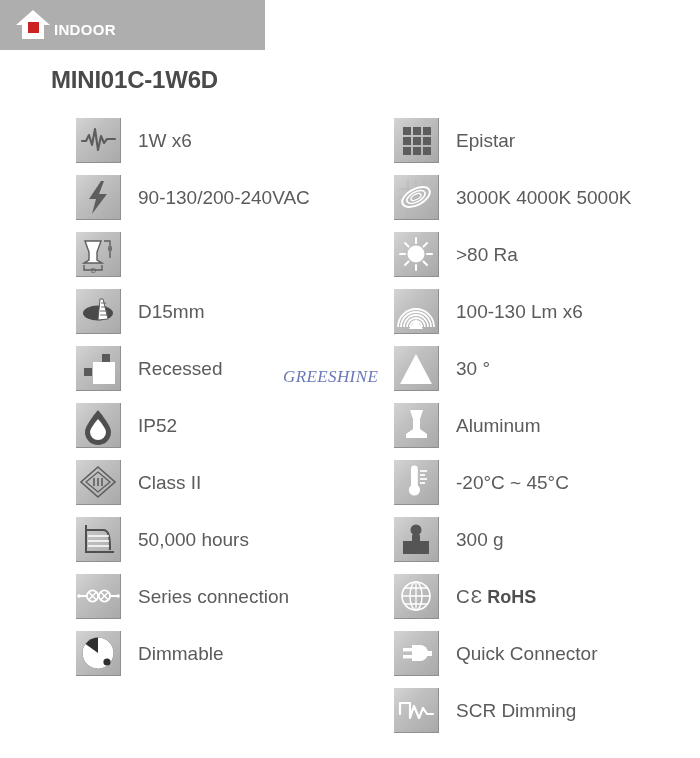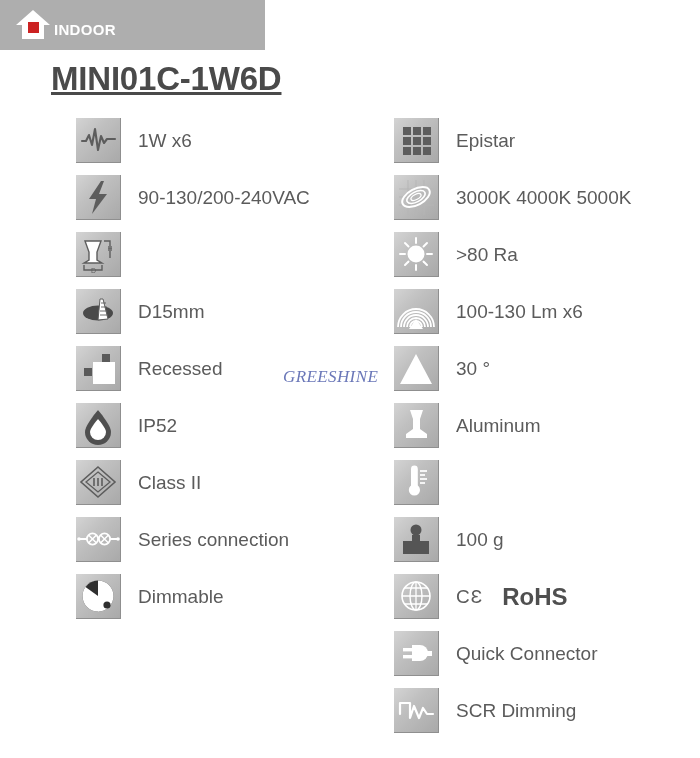--- a/index.html
+++ b/index.html
@@ -39,27 +39,26 @@
     letter-spacing: 0.3px;
     margin-left: 2px;
     margin-top: 9px;
     font-family: "Liberation Sans", sans-serif;
   }
 
   
   .product-title {
     position: absolute;
     left: 51px;
-    top: 60px;
-    font-size: 33px;
+    top: 66px;
+    font-size: 24px;
     font-weight: bold;
     color: #4a4a4a;
     letter-spacing: -0.2px;
     white-space: nowrap;
-    text-decoration: underline;
   }
 
   
   .watermark {
     position: absolute;
     left: 283px;
     top: 367px;
     font-family: "Liberation Serif", serif;
     font-style: italic;
     font-size: 17px;
@@ -113,29 +112,29 @@
   .spec-label {
     margin-left: 17px;
     font-size: 19px;
     color: #5b5b5b;
     white-space: nowrap;
     line-height: 1;
   }
   .spec-label.cert {
     display: flex;
     align-items: center;
-    gap: 19px;
+    gap: 4px;
   }
   .cert-ce {
     font-size: 19px;
     color: #5b5b5b;
     letter-spacing: 1px;
   }
   .cert-rohs {
-    font-size: 24px;
+    font-size: 18px;
     font-weight: bold;
     color: #4f4f4f;
   }
 </style>
 </head>
 <body>
 
 <div class="header-bar">
   <svg class="house-icon" viewBox="0 0 38 34">
     <polygon points="19,2 36,17 30,17 30,31 8,31 8,17 2,17" fill="#ffffff"></polygon>
@@ -219,20 +218,30 @@
         <svg viewBox="0 0 45 45">
           <polygon points="22,7 39,22 22,37 5,22" fill="none" stroke="#5d5d5d" stroke-width="1.6"></polygon>
           <polygon points="22,12 34,22 22,32 10,22" fill="none" stroke="#5d5d5d" stroke-width="1.3"></polygon>
           <path d="M18,18 L18,26 M22,18 L22,26 M26,18 L26,26" stroke="#5d5d5d" stroke-width="1.6"></path>
         </svg>
       </div>
       <div class="spec-label">Class II</div>
     </div>
 
 
+    <div class="spec-row">
+      <div class="icon-tile">
+        <svg viewBox="0 0 45 45">
+          <polyline points="10,8 10,35 38,35" fill="none" stroke="#4f4f4f" stroke-width="2"></polyline>
+          <path d="M11,13 L27,13 C33,13 34,20 34,33" fill="none" stroke="#4f4f4f" stroke-width="2"></path>
+          <path d="M12,19 L33,19 M12,24 L33,24 M12,29 L33,29" stroke="#ffffff" stroke-width="1.6"></path>
+        </svg>
+      </div>
+      <div class="spec-label">50,000 hours</div>
+    </div>
 
     <div class="spec-row">
       <div class="icon-tile">
         <svg viewBox="0 0 45 45">
           <path d="M2,22 L11,22 M22,22 L23,22 M34,22 L43,22" stroke="#ffffff" stroke-width="1.8"></path>
           <circle cx="16.5" cy="22" r="5.6" fill="none" stroke="#ffffff" stroke-width="1.8"></circle>
           <circle cx="28.5" cy="22" r="5.6" fill="none" stroke="#ffffff" stroke-width="1.8"></circle>
           <path d="M12.8,18.3 L20.2,25.7 M20.2,18.3 L12.8,25.7" stroke="#ffffff" stroke-width="1.5"></path>
           <path d="M24.8,18.3 L32.2,25.7 M32.2,18.3 L24.8,25.7" stroke="#ffffff" stroke-width="1.5"></path>
           <circle cx="3" cy="22" r="1.8" fill="#ffffff"></circle>
@@ -353,30 +362,31 @@
           <path d="M17,9 a3.4,3.4 0 0 1 6.8,0 L23.8,27 a3.4,3.4 0 1 1 -6.8,0 Z" fill="#ffffff"></path>
           <circle cx="20.4" cy="30" r="5.6" fill="#ffffff"></circle>
           <g stroke="#ffffff" stroke-width="1.7">
             <path d="M26,11 L33,11"></path>
               <path d="M26,15 L31,15"></path>
             <path d="M26,19 L33,19"></path>
               <path d="M26,23 L31,23"></path>
           </g>
         </svg>
       </div>
+      <div class="spec-label">-20°C ~ 45°C</div>
     </div>
 
     <div class="spec-row">
       <div class="icon-tile">
         <svg viewBox="0 0 45 45">
           <circle cx="22" cy="13" r="5.5" fill="#555555"></circle>
           <path d="M18,18 L26,18 L26,24 L35,24 L35,37 L9,37 L9,24 L18,24 Z" fill="#555555"></path>
         </svg>
       </div>
-      <div class="spec-label">100 g</div>
+      <div class="spec-label">300 g</div>
     </div>
 
     <div class="spec-row">
       <div class="icon-tile">
         <svg viewBox="0 0 45 45">
           <circle cx="22" cy="22" r="14" fill="none" stroke="#ffffff" stroke-width="1.6"></circle>
           <ellipse cx="22" cy="22" rx="6" ry="14" fill="none" stroke="#ffffff" stroke-width="1.4"></ellipse>
           <path d="M8,22 L36,22 M10,14 L34,14 M10,30 L34,30 M22,8 L22,36" stroke="#ffffff" stroke-width="1.3" fill="none"></path>
         </svg>
       </div>

